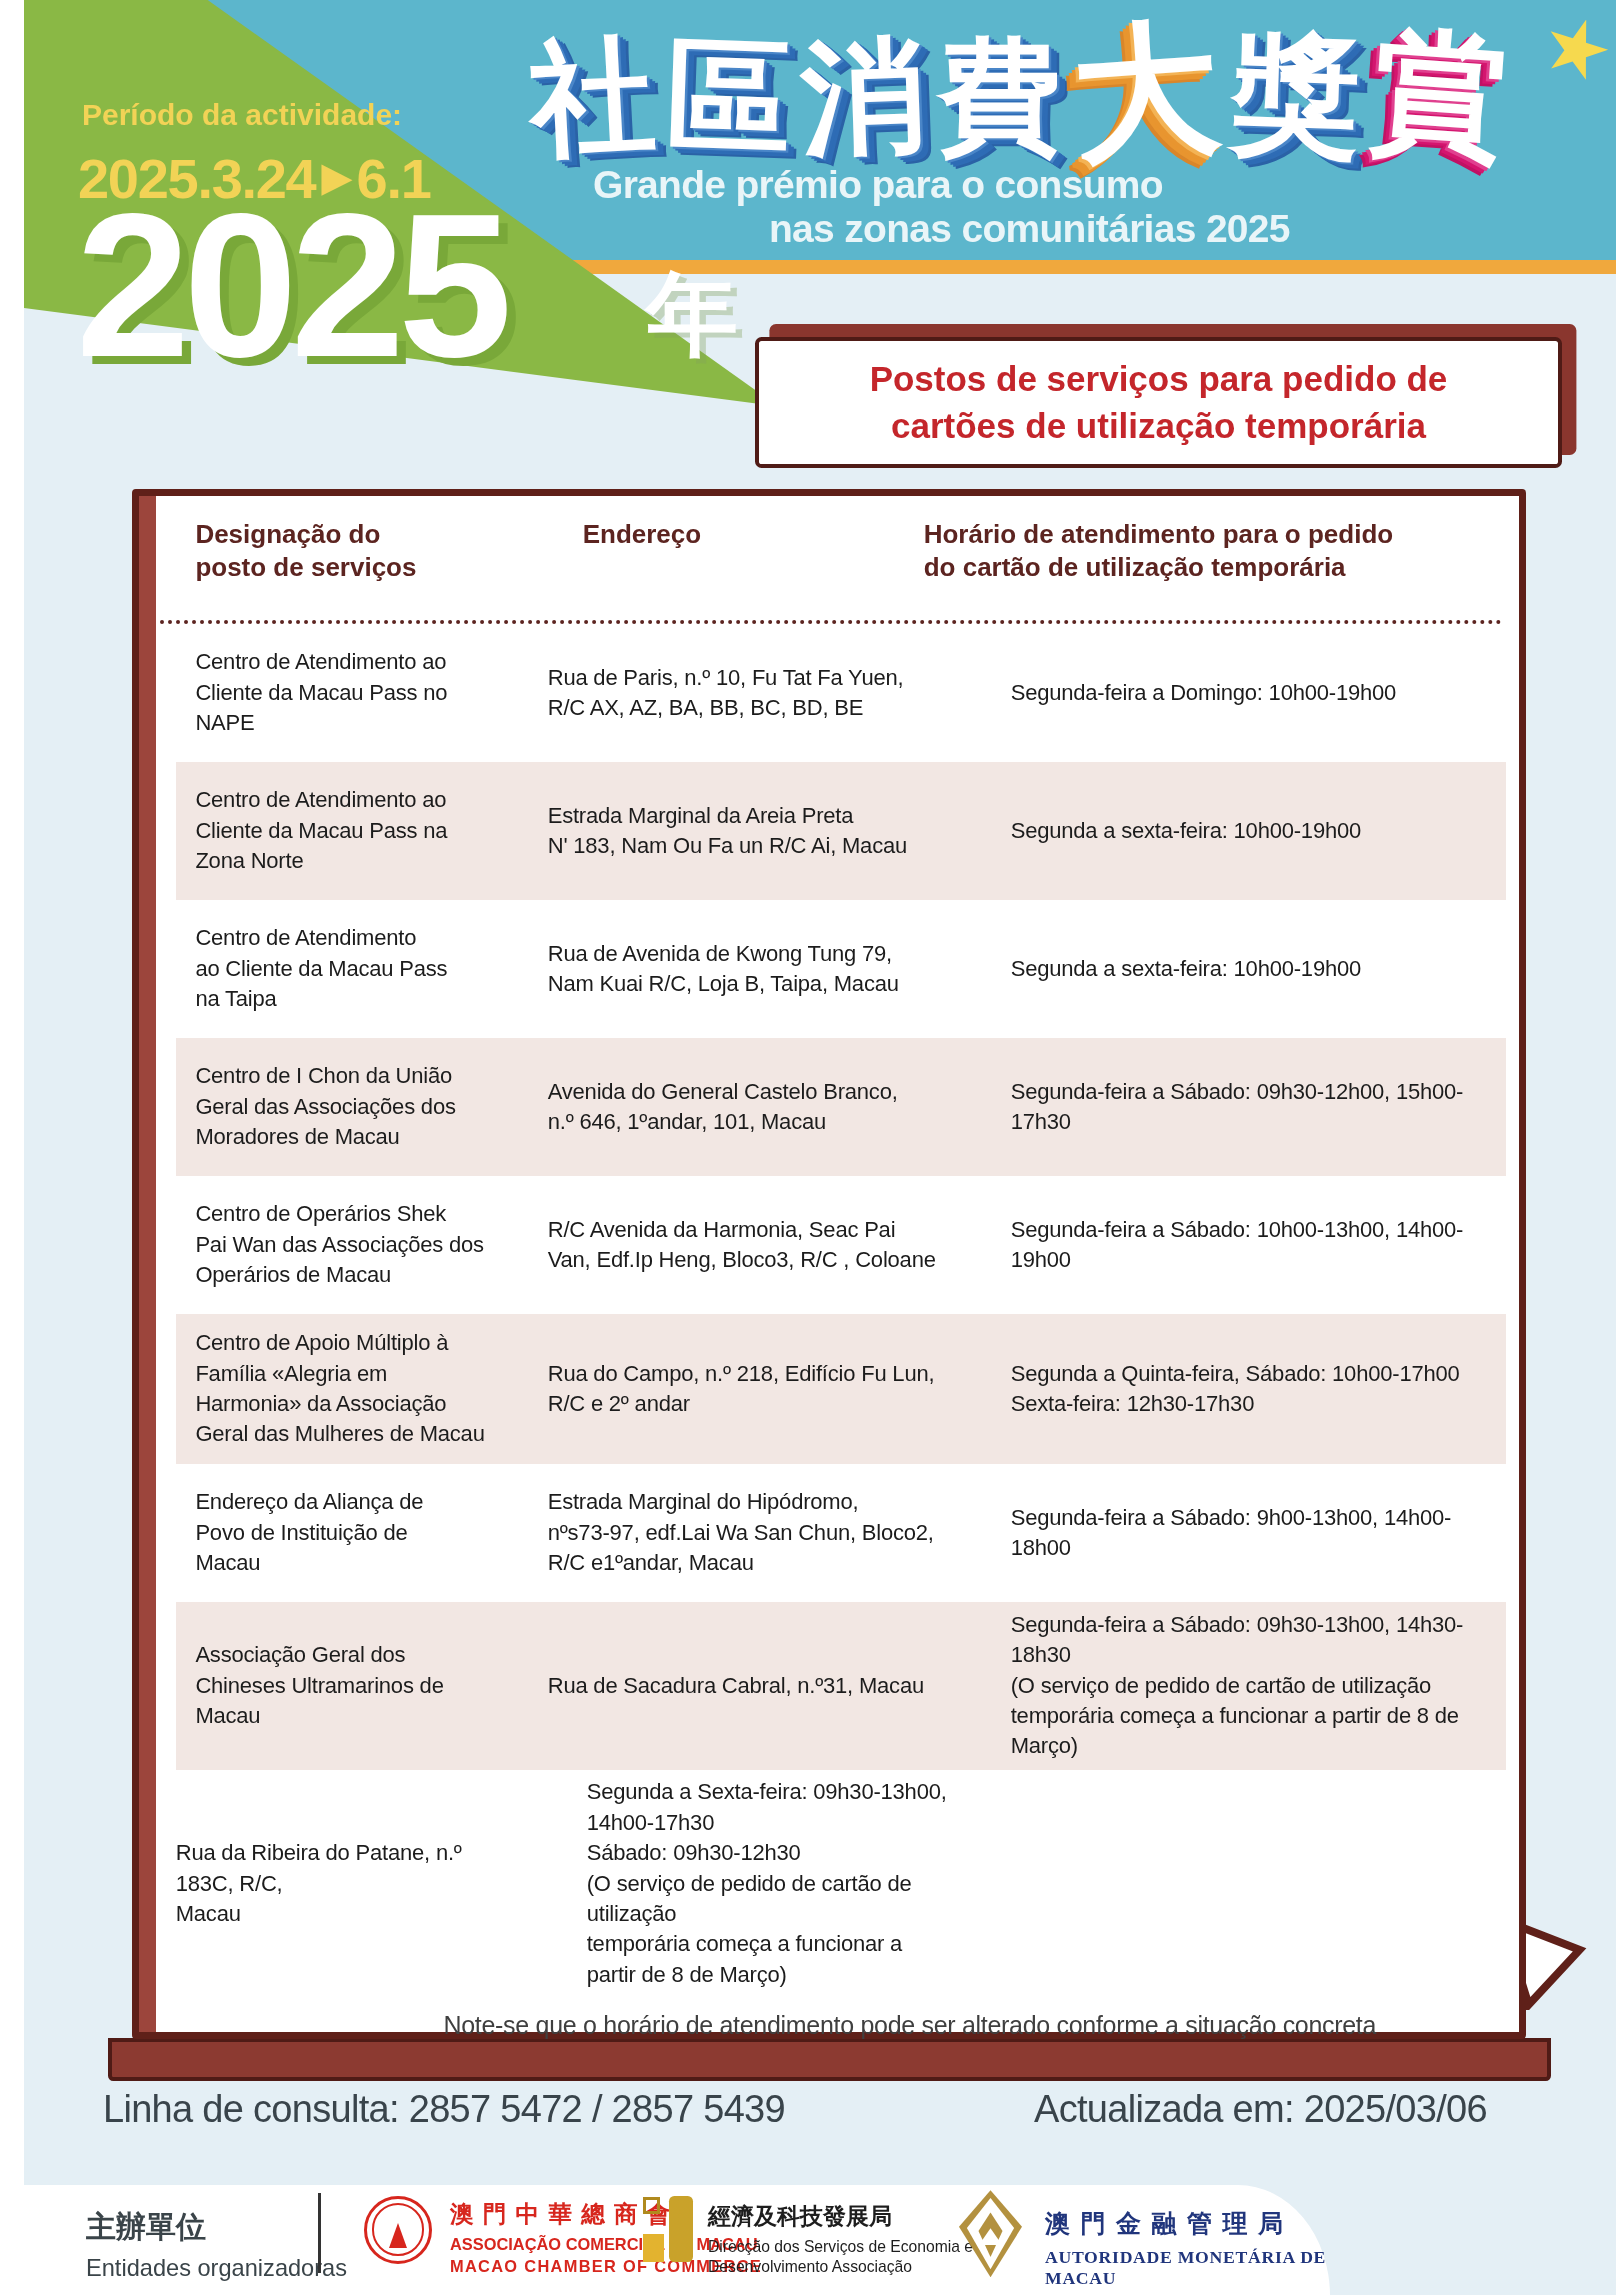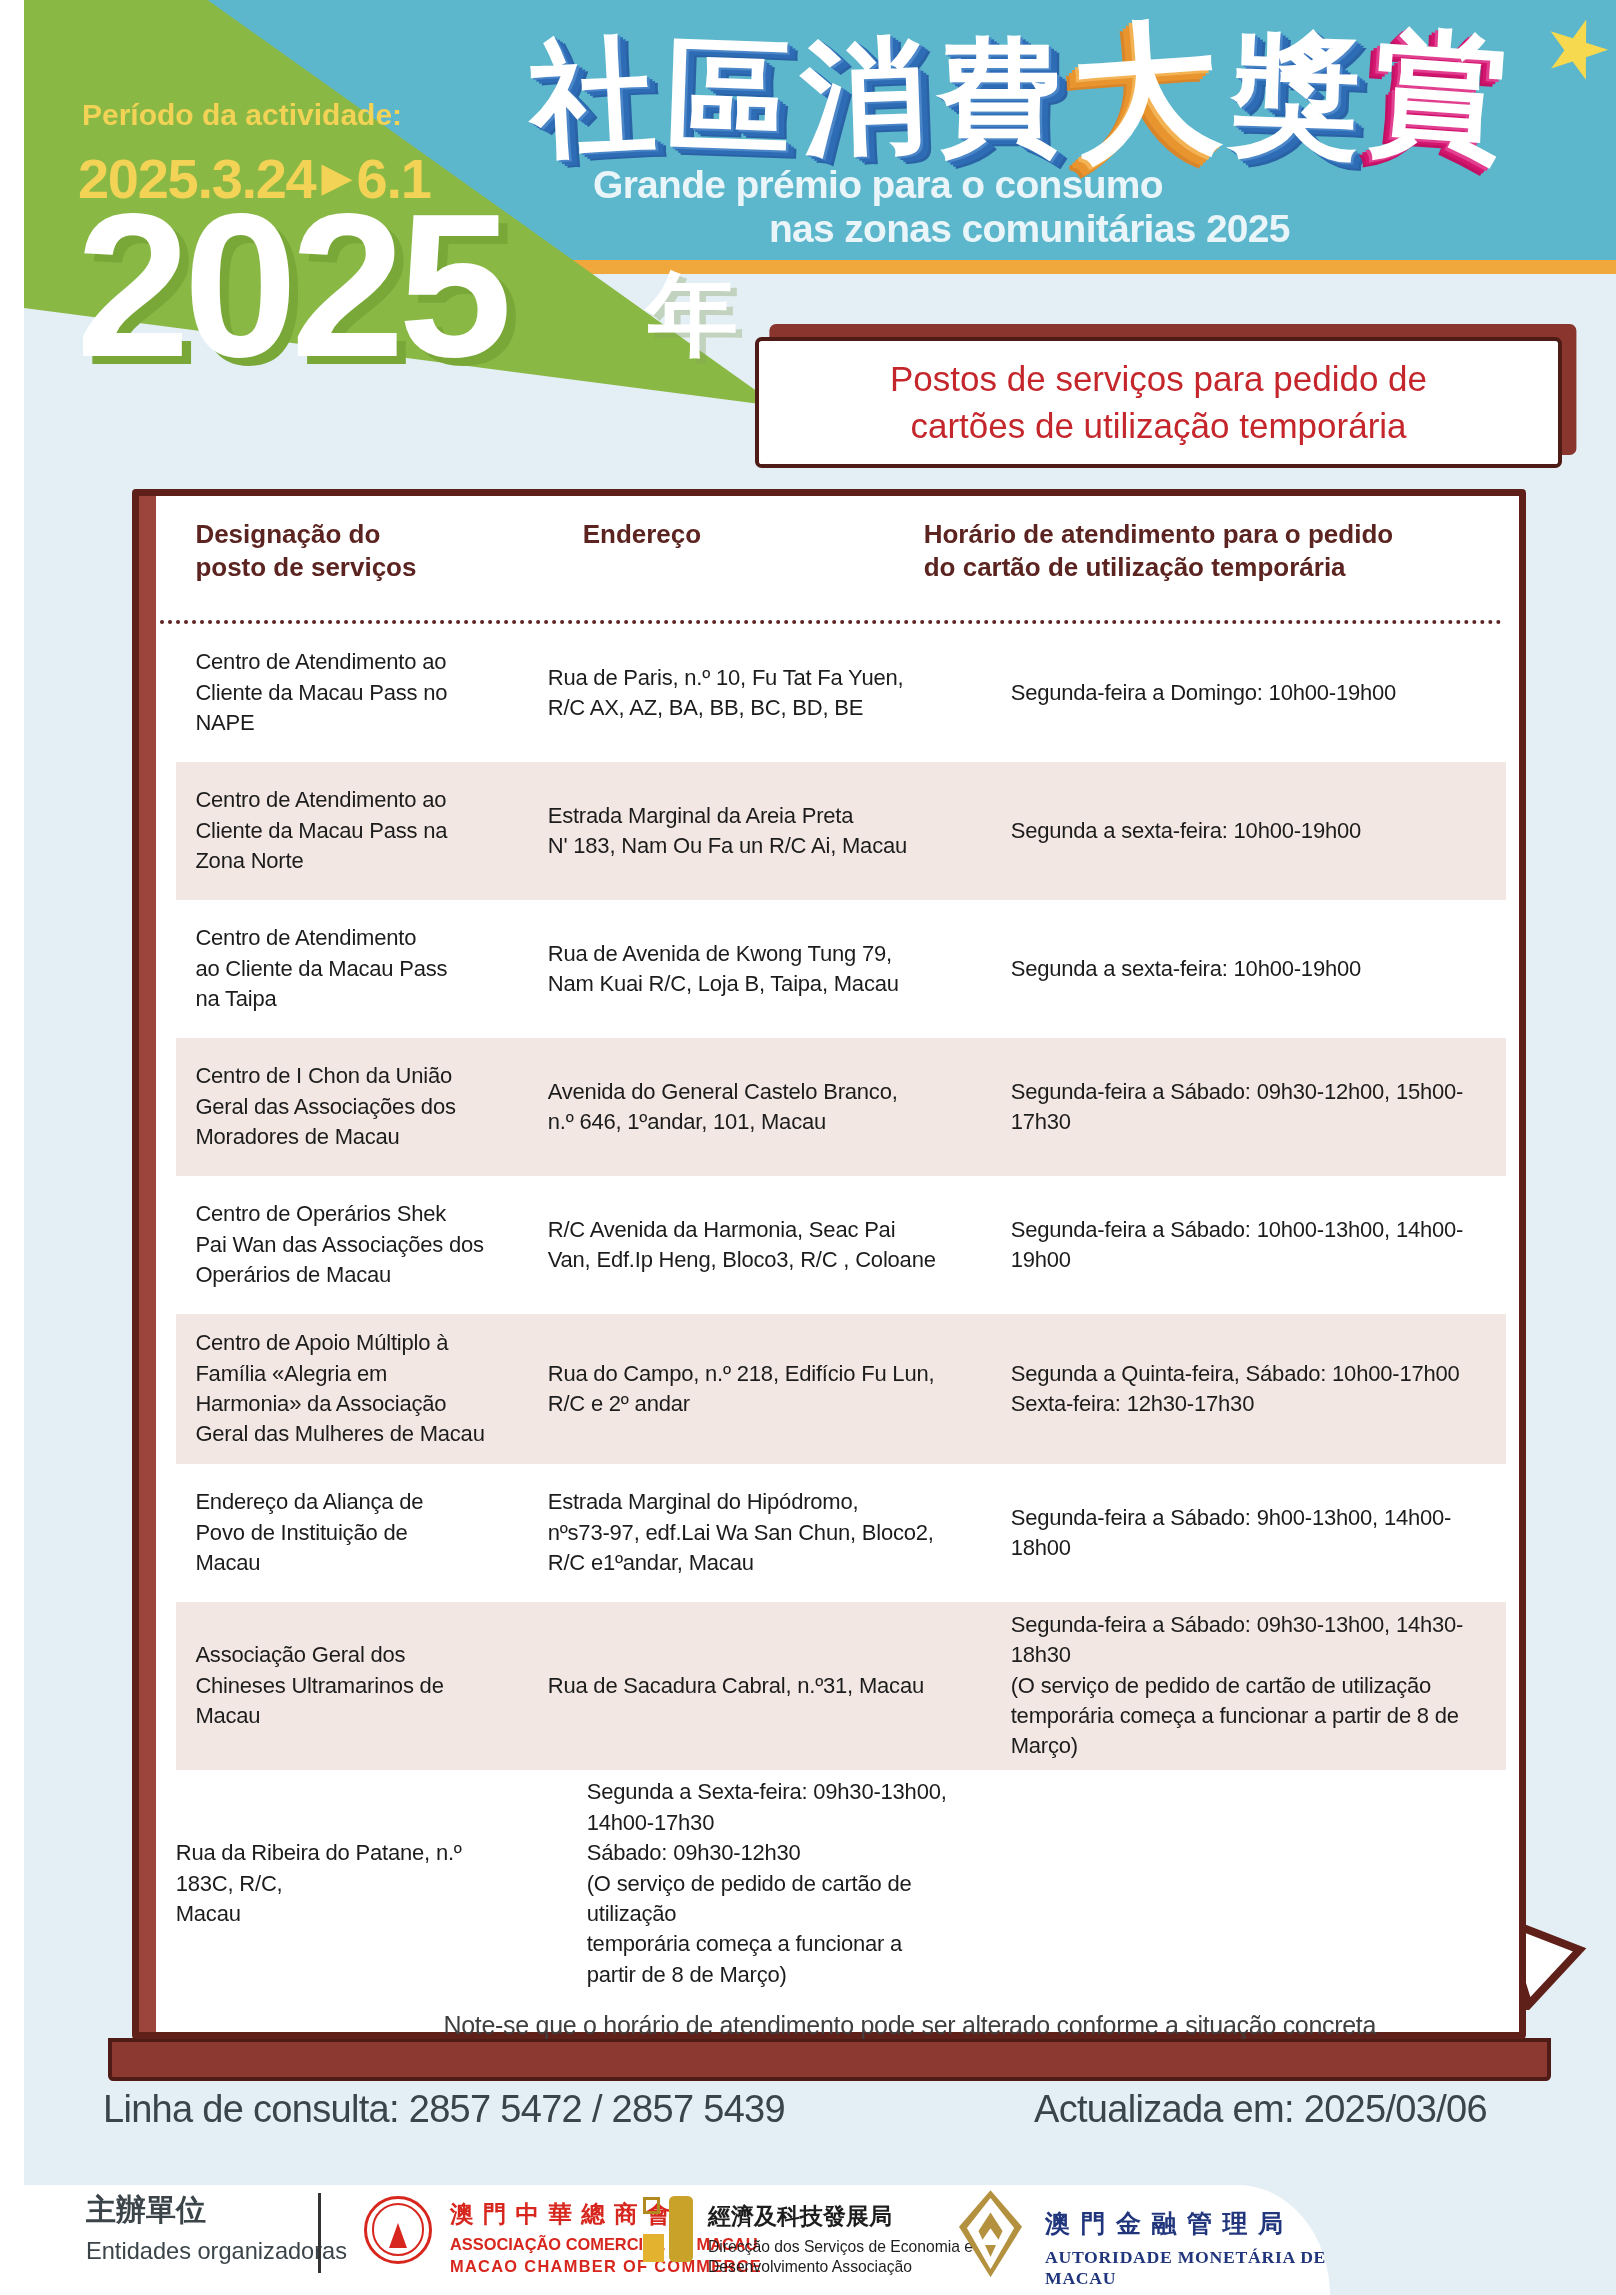--- a/index.html
+++ b/index.html
@@ -33,21 +33,21 @@
   .cn-title span:nth-child(7){transform:rotate(4deg) translateY(3.9px);}
   .subtitle1{position:absolute;left:569px;top:163px;font-size:39px;font-weight:700;color:#e9f5f8;letter-spacing:-0.7px;}
   .subtitle2{position:absolute;left:745px;top:207px;font-size:39px;font-weight:700;color:#e9f5f8;letter-spacing:-0.7px;}
   .star{position:absolute;left:1521px;top:18.4px;width:63px;height:63px;background:#f6d94e;transform:rotate(18deg);
        clip-path:polygon(50% 0%,61% 35%,98% 35%,68% 57%,79% 91%,50% 70%,21% 91%,32% 57%,2% 35%,39% 35%);}
 
   
   .red-box{position:absolute;left:731px;top:337px;width:799px;height:123px;background:#ffffff;
        border:4.6px solid #4f1b16;border-radius:6.6px;box-shadow:14.4px -13px 0 #8a362e;
        display:flex;flex-direction:column;justify-content:center;align-items:center;}
-  .red-box div{font-size:35px;font-weight:400;color:#c4262b;line-height:1.32;}
+  .red-box div{font-size:35px;font-weight:700;color:#c4262b;line-height:1.32;}
 
   
   .panel{position:absolute;left:108px;top:489px;width:1394px;height:1550px;background:#ffffff;
        border:7.2px solid #5f2019;border-radius:3.9px;box-sizing:border-box;z-index:2;}
   .maroon-bar{position:absolute;left:0;top:0;bottom:0;width:17px;background:#9c453c;}
   .panel-content{position:absolute;left:17px;right:3.9px;top:0;bottom:0;padding:22px 9.2px 0 19.7px;}
   .thead{display:grid;grid-template-columns:348px 400px 1fr;color:#5c2420;font-weight:700;
        font-size:26px;line-height:1.25;}
   .thead .h2{padding-left:59px;}
   .dotline{border:none;border-top:4.6px dotted #5c2420;margin:37px 3.9px 0 -15.7px;}
@@ -65,21 +65,21 @@
   .tail{position:absolute;left:1473px;top:1912px;z-index:1;}
 
   
   .contact{position:absolute;top:2088px;left:0;width:1616px;font-size:38px;color:#39444b;letter-spacing:-0.7px;}
   .consult{position:absolute;left:79px;top:0;}
   .updated{position:absolute;left:1010px;top:0;}
 
   
   .footer{position:absolute;left:0;top:2185px;width:1306px;height:111px;background:#ffffff;
        border-top-right-radius:92px 111px;}
-  .org-block{position:absolute;left:62px;top:5px;color:#3a4449;}
+  .org-block{position:absolute;left:62px;top:22px;color:#3a4449;}
   .org-cn{font-size:30px;font-weight:700;}
   .org-pt{font-size:23.6px;margin-top:6.6px;}
   .divider{position:absolute;left:294px;top:7.9px;width:2.6px;height:80px;background:#333333;}
 
   .acm-logo{position:absolute;left:340px;top:10.5px;width:68px;height:68px;border:3.3px solid #d7261d;
        border-radius:50%;box-sizing:border-box;}
   .acm-logo .inner{position:absolute;inset:4.6px;border:2px solid #d7261d;border-radius:50%;}
   .acm-logo .tower{position:absolute;left:50%;bottom:13px;transform:translateX(-50%);width:0;height:0;
        border-left:9.8px solid transparent;border-right:9.8px solid transparent;border-bottom:25px solid #d7261d;}
   .acm-text{position:absolute;left:426px;top:13px;color:#d7261d;}

